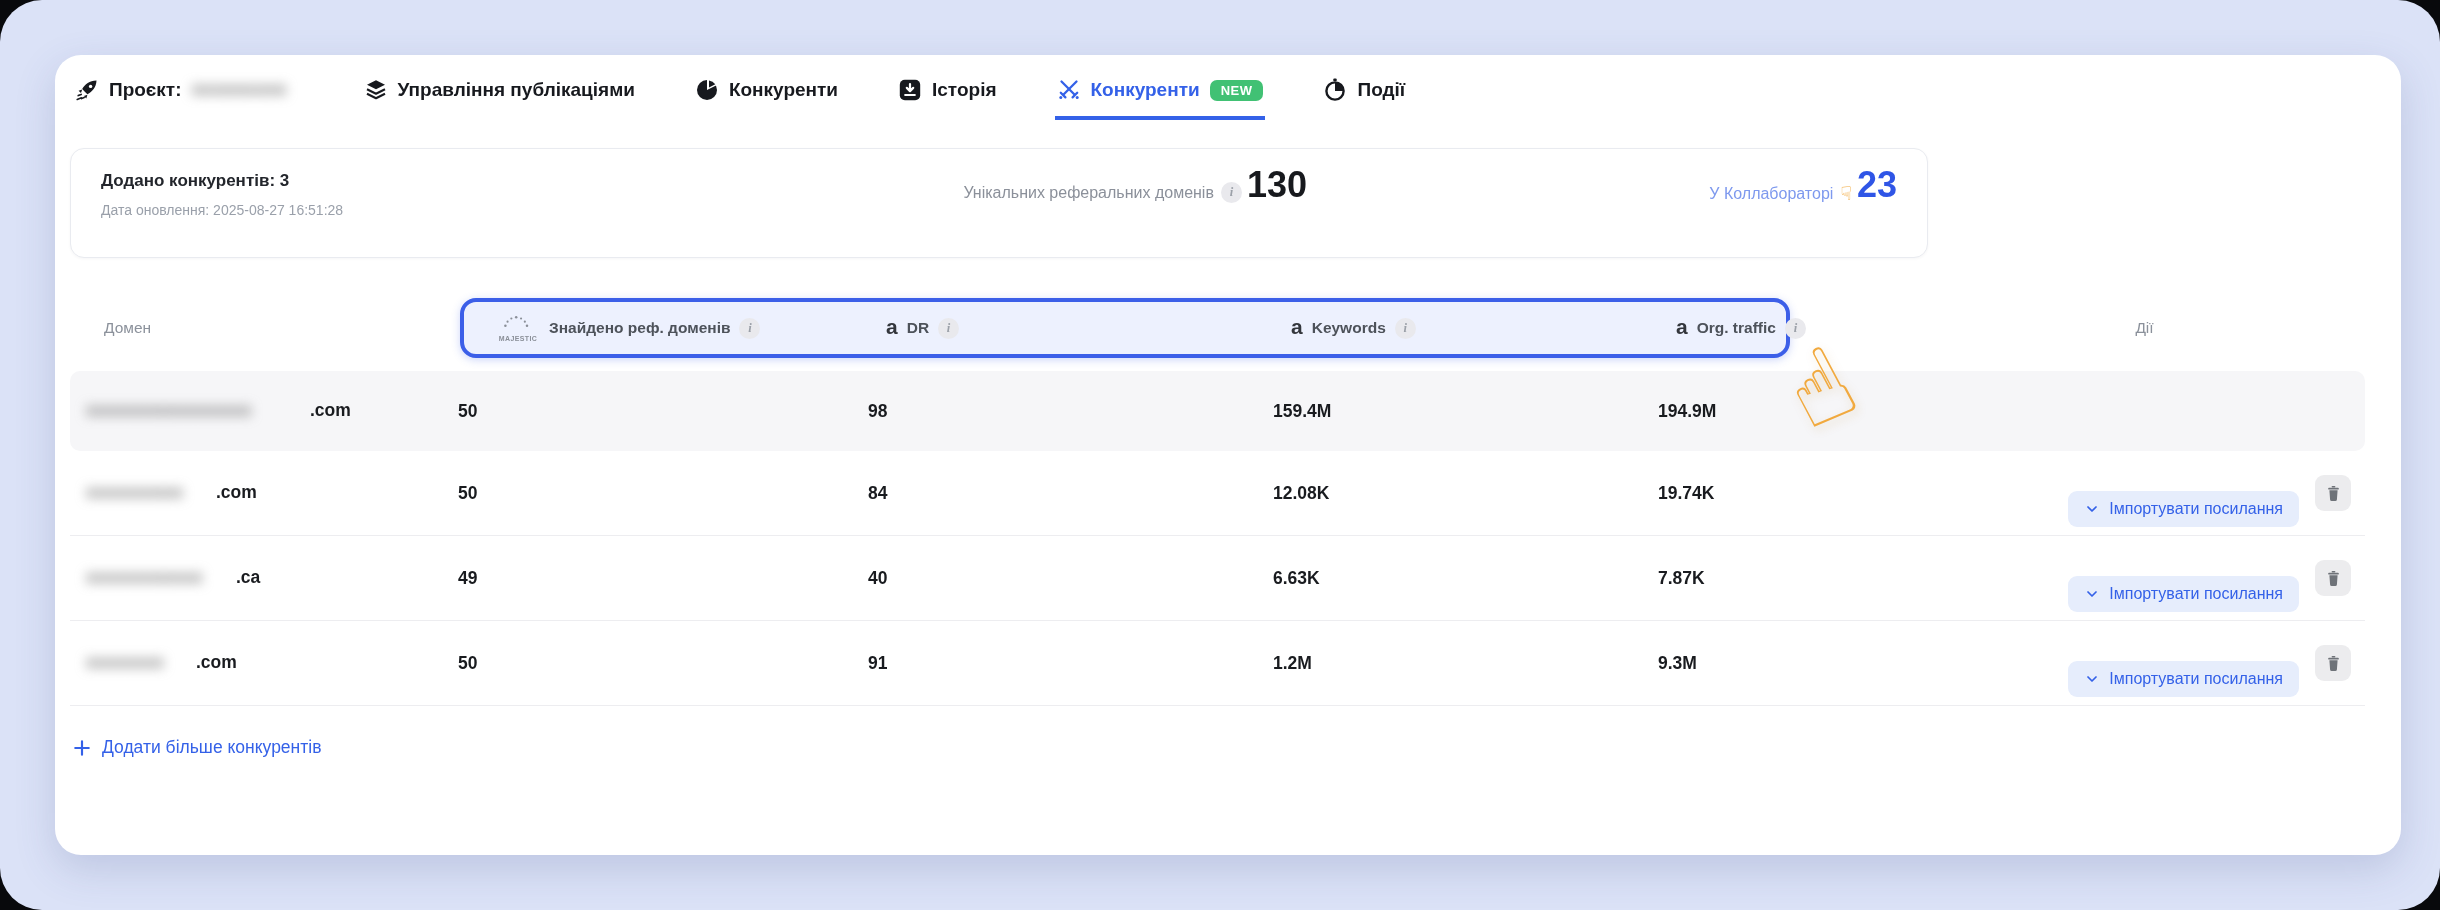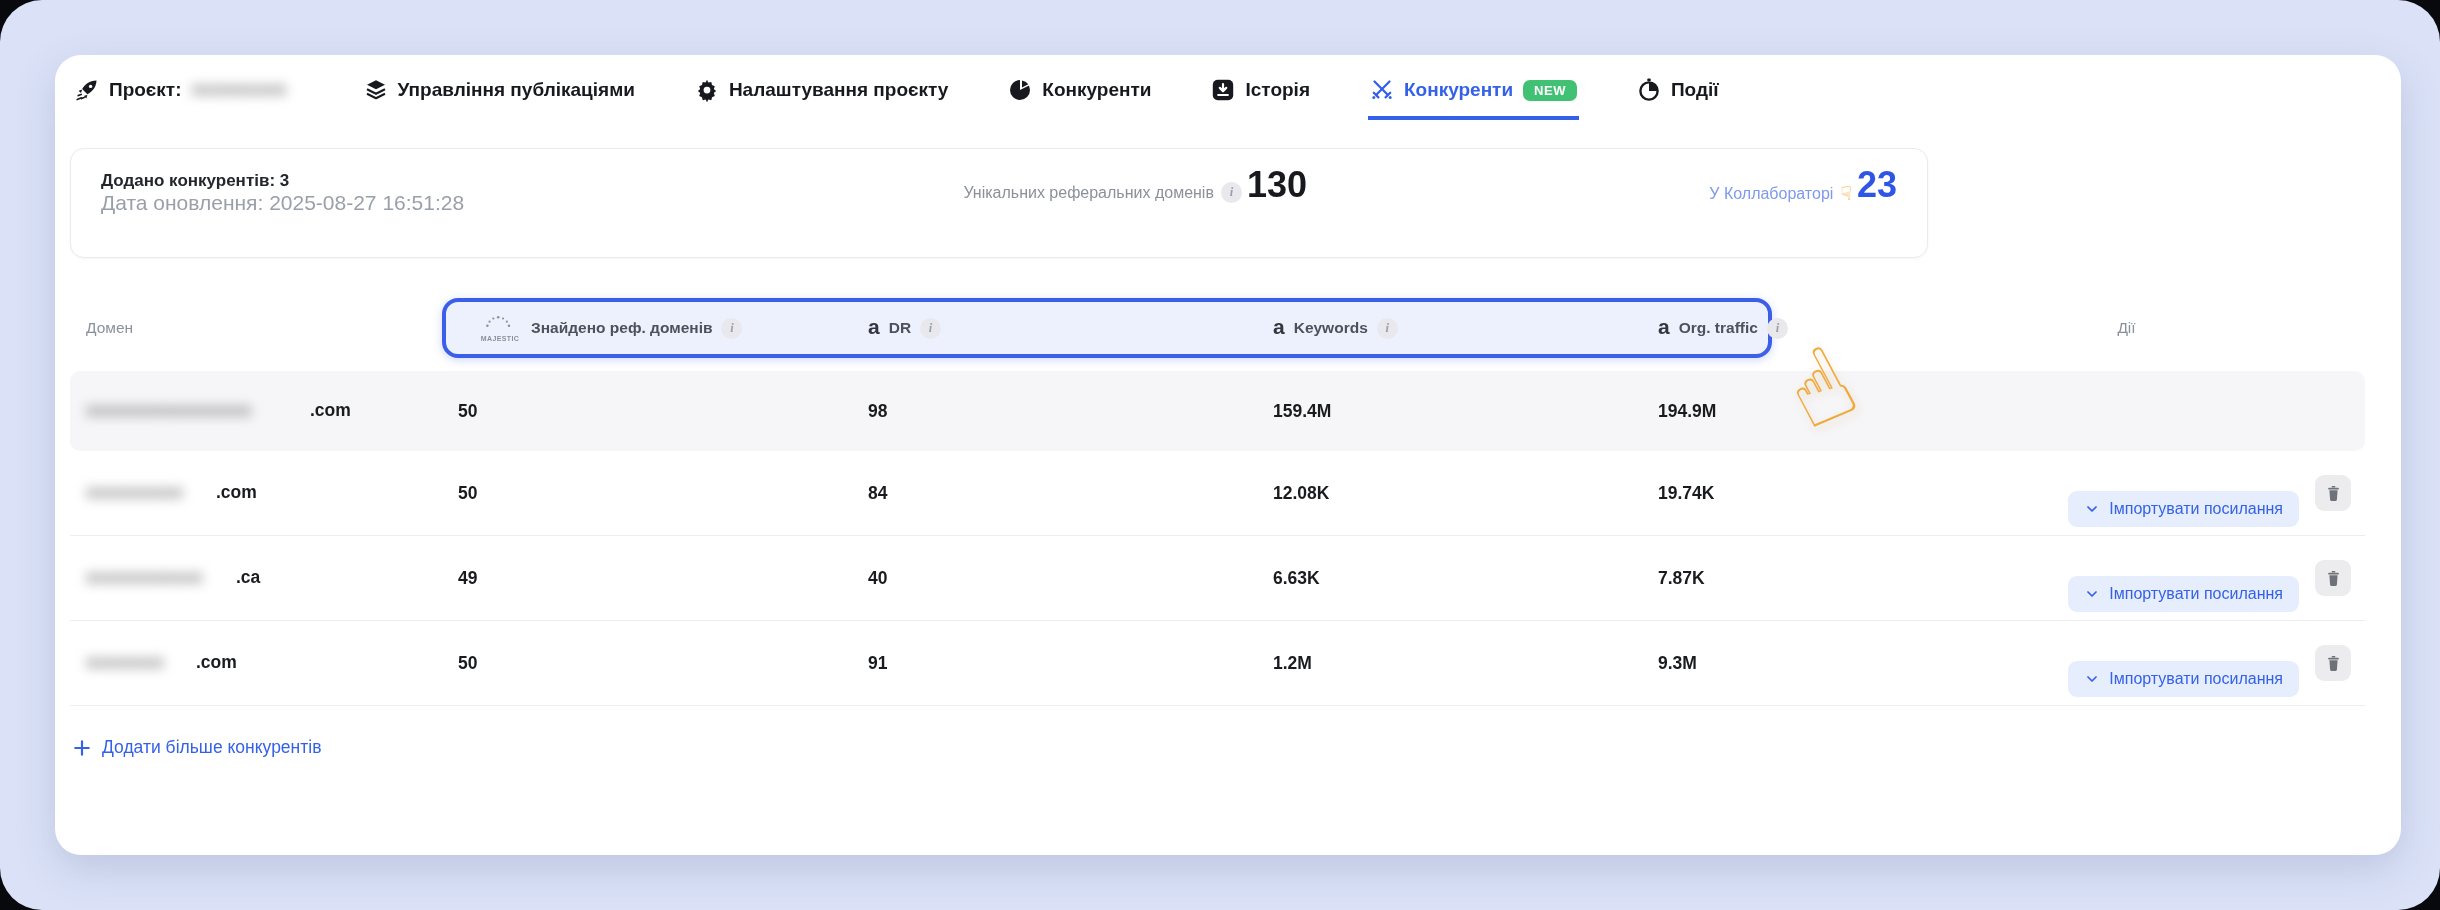--- a/index.html
+++ b/index.html
@@ -21,38 +21,38 @@
   .blur-chip{display:inline-block;overflow:hidden;white-space:nowrap;color:#7a7a7a;
              filter:blur(6px);font-weight:700;height:24px;vertical-align:middle;}
   .nav-blur{width:112px;font-size:19px;}
 
   
   .panel{position:absolute;left:15px;top:93px;width:1858px;height:110px;border:1px solid #e9ebf0;
          border-radius:14px;background:#fff;box-shadow:0 1px 3px rgba(20,30,60,.04);}
   .sum-left{position:absolute;left:30px;top:22px;}
   .sum-line1{font-size:17px;font-weight:600;color:#23262c;}
   .sum-line1 b{font-weight:800;}
-  .sum-line2{font-size:21px;color:#9aa0aa;}
+  .sum-line2{margin-top:11px;font-size:14px;color:#9aa0aa;}
   .stat{position:absolute;top:18px;display:flex;align-items:flex-end;gap:5px;}
   .stat-mid{right:620px;}
   .stat-right{right:30px;}
   .stat-label{font-size:16px;color:#8b909a;display:flex;align-items:center;gap:7px;}
   .stat-value{font-size:36px;font-weight:800;color:#17191d;line-height:1;}
   .stat-right .stat-label{color:#7e99ee;}
   .stat-right .stat-value{color:#2f55e6;}
   .hand-down{font-family:"DejaVu Sans",sans-serif;color:#f1a93e;font-size:19px;line-height:1;}
 
   
   .info{display:inline-flex;width:21px;height:21px;border-radius:50%;background:#e9e9ed;color:#9ba0a8;
         align-items:center;justify-content:center;font-size:12.5px;font-weight:700;
         font-family:"Liberation Serif",serif;font-style:italic;}
 
   
   .grid{display:grid;grid-template-columns:372px 410px 405px 385px 246px 1fr;align-items:center;}
-  .thead{position:absolute;left:15px;top:243px;width:2295px;height:60px;text-align:center;}
+  .thead{position:absolute;left:33px;top:243px;width:2295px;height:60px;text-align:center;}
   .hl-box{position:absolute;left:372px;top:0;width:1330px;height:60px;background:#edf1fe;
           border:4px solid #3c5fe8;border-radius:16px;box-shadow:0 2px 8px rgba(60,95,232,.25);}
   .thead .grid{position:relative;height:60px;z-index:2;}
   .th{font-size:15.5px;color:#8b919b;font-weight:500;padding-left:16px;display:flex;align-items:center;gap:9px;}
   .th.boxed{color:#4d525a;font-weight:700;}
   .th.c2{padding-left:36px;}
   .th.actions{justify-content:center;padding-left:0;}
   .ahrefs-a{font-weight:800;font-size:21px;color:#33363c;line-height:1;margin-top:-3px;}
 
   .tbody{position:absolute;left:15px;top:316px;width:2295px;}
@@ -107,29 +107,20 @@
         <span class="ic">
           <svg width="24" height="24" viewBox="0 0 24 24">
               <path d="M12 2.2 21 6.7 12 11.2 3 6.7Z" fill="#17191e"></path>
               <path d="M21 11.2 12 15.7 3 11.2" stroke="#17191e" stroke-width="2.2" fill="none" stroke-linejoin="round"></path>
               <path d="M21 15.7 12 20.2 3 15.7" stroke="#17191e" stroke-width="2.2" fill="none" stroke-linejoin="round"></path>
             </svg>
         </span>
         <span>Управління публікаціями</span>
       </div>
 
-      <div class="nav-item">
-        <span class="ic">
-          <svg width="24" height="24" viewBox="0 0 24 24">
-              <path d="M12 1.8l1.3 2.8 3-.7.7 3 2.8 1.3-1 2.9 2.3 2-2.3 2 1 2.9-2.8 1.3-.7 3-3-.7-1.3 2.8-1.3-2.8-3 .7-.7-3-2.8-1.3 1-2.9-2.3-2 2.3-2-1-2.9 2.8-1.3.7-3 3 .7Z" fill="#17191e"></path>
-              <circle cx="12" cy="12.1" r="3.4" fill="#fff"></circle>
-            </svg>
-        </span>
-        <span>Налаштування проєкту</span>
-      </div>
 
       <div class="nav-item">
         <span class="ic">
           <svg width="24" height="24" viewBox="0 0 24 24">
               <circle cx="12" cy="12" r="10" fill="#17191e"></circle>
               <path d="M12 12 L12 0 A12 12 0 0 1 23 6.5 Z" fill="#fff"></path>
               <path d="M14 9.6 L14 2.4 A10 10 0 0 1 20.3 6.2 Z" fill="#17191e"></path>
             </svg>
         </span>
         <span>Конкуренти</span>

